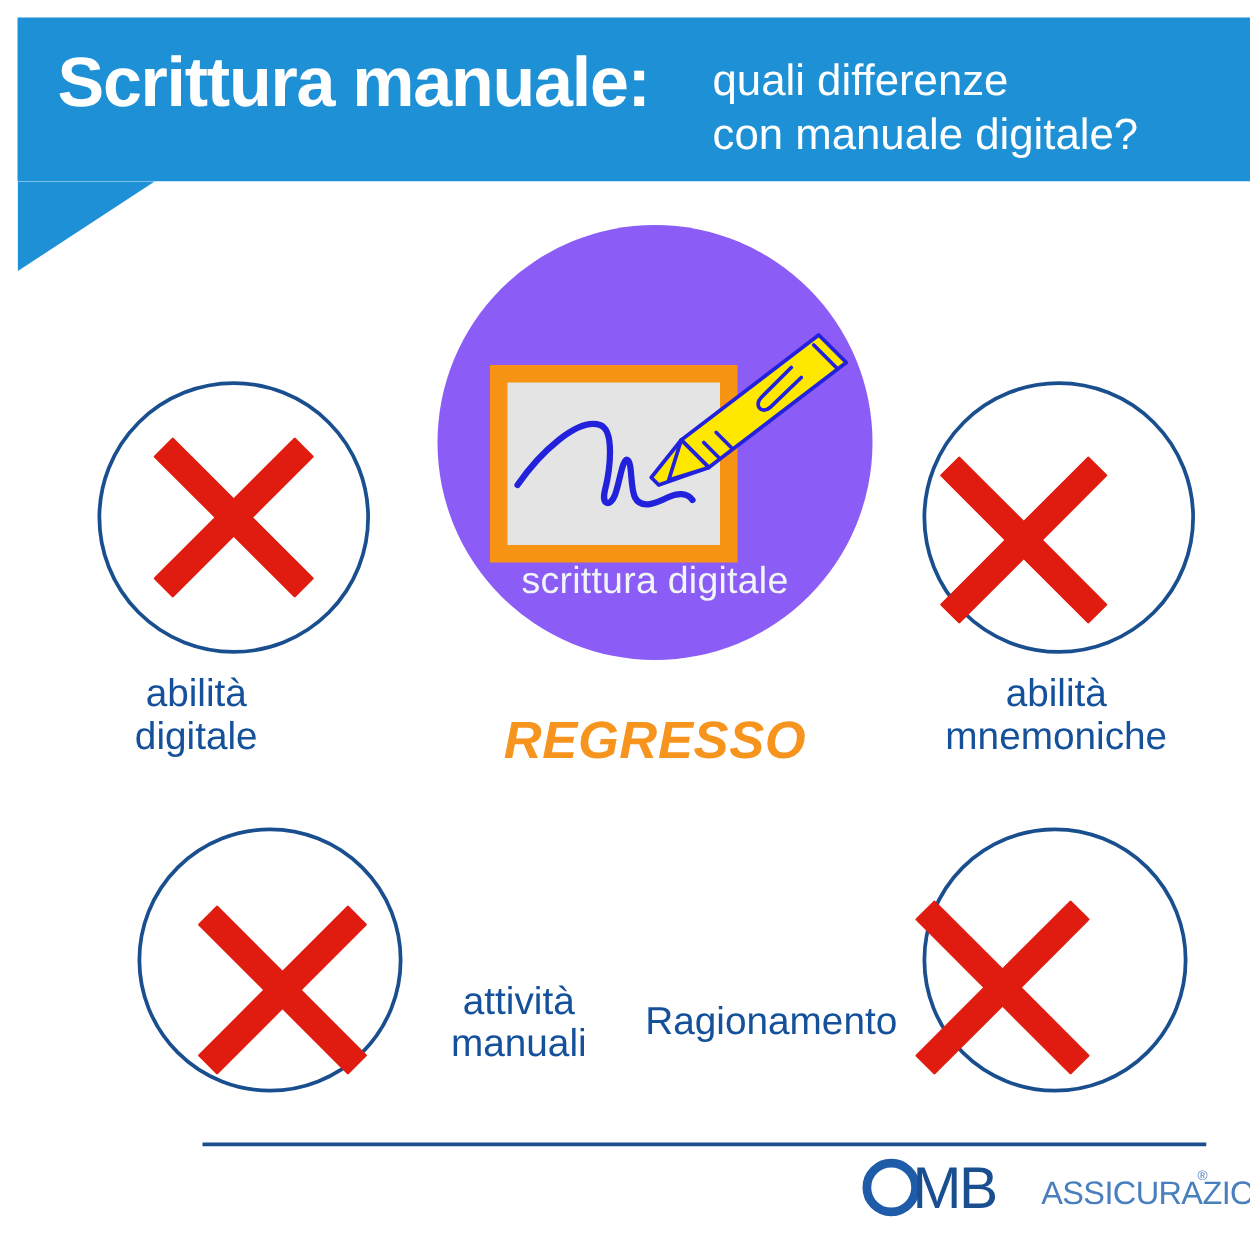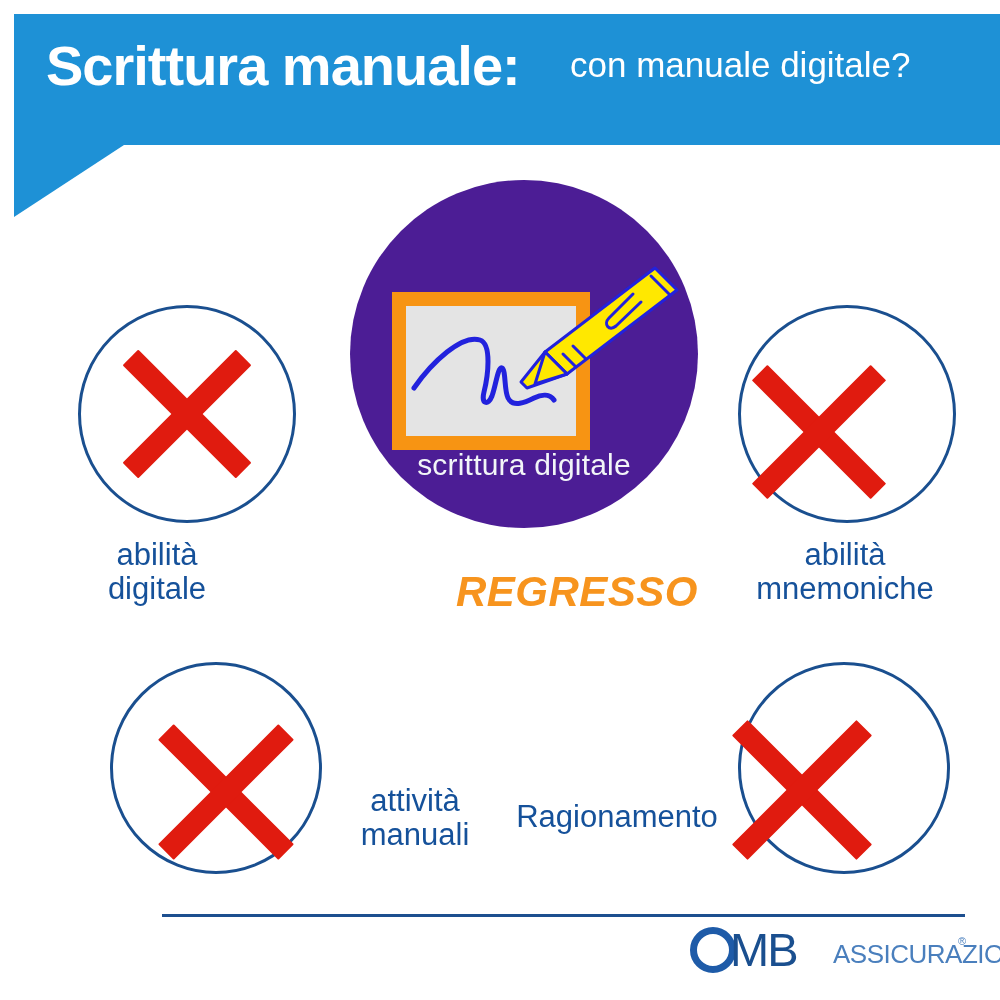--- a/index.html
+++ b/index.html
@@ -25,21 +25,21 @@
   #title-sub{
     position:absolute;left:570px;top:44px;width:410px;
     font-size:35px;font-weight:500;color:#ffffff;
     line-height:1.22;text-align:left;
   }
   #title-sub .l{display:block;white-space:nowrap;}
 
   
   #center-node{
     position:absolute;left:350px;top:180px;width:348px;height:348px;
-    border-radius:50%;background:#4c1d95;text-decoration:underline;
+    border-radius:50%;background:#8b5cf6;text-decoration:underline;
   }
   #center-label{
     position:absolute;left:0;top:268px;width:348px;text-align:center;
     font-size:30px;color:#f2f5f8;letter-spacing:.2px;
   }
   #tablet-frame{
     position:absolute;left:42px;top:112px;width:198px;height:158px;
     background:#f79413;
   }
   #tablet-screen{
@@ -82,21 +82,21 @@
   #node-manual .node-circle{left:0;top:0;width:212px;height:212px;}
   #node-manual .cross{left:0;top:0;width:212px;height:212px;}
   #label-manual{left:300px;top:784px;width:230px;}
 
   #node-reasoning{left:738px;top:662px;}
   #node-reasoning .node-circle{left:0;top:0;width:212px;height:212px;}
   #node-reasoning .cross{left:0;top:0;width:212px;height:212px;}
   #label-reasoning{left:486px;top:800px;width:262px;}
 
   #regresso{
-    position:absolute;left:350px;top:568px;width:348px;text-align:right;
+    position:absolute;left:350px;top:568px;width:348px;text-align:center;
     font-size:42px;font-weight:700;font-style:italic;color:#f7941e;
     letter-spacing:.5px;
   }
 
   
   #footer-rule{
     position:absolute;left:162px;top:914px;width:803px;height:3px;
     background:#1d4f8f;
   }
   #footer-contact{
@@ -125,20 +125,21 @@
 <body>
 
 <div id="page">
 
   <div id="header-banner"></div>
   <div id="header-tail"></div>
 
   <div id="title-main">Scrittura manuale:</div>
 
   <div id="title-sub">
+    <span class="l">quali differenze</span>
     <span class="l">con manuale digitale?</span>
   </div>
 
   <div id="center-node">
 
     <div id="tablet-frame">
       <div id="tablet-screen"></div>
     </div>
 
     <svg id="signature-svg" viewBox="0 0 230 175">

